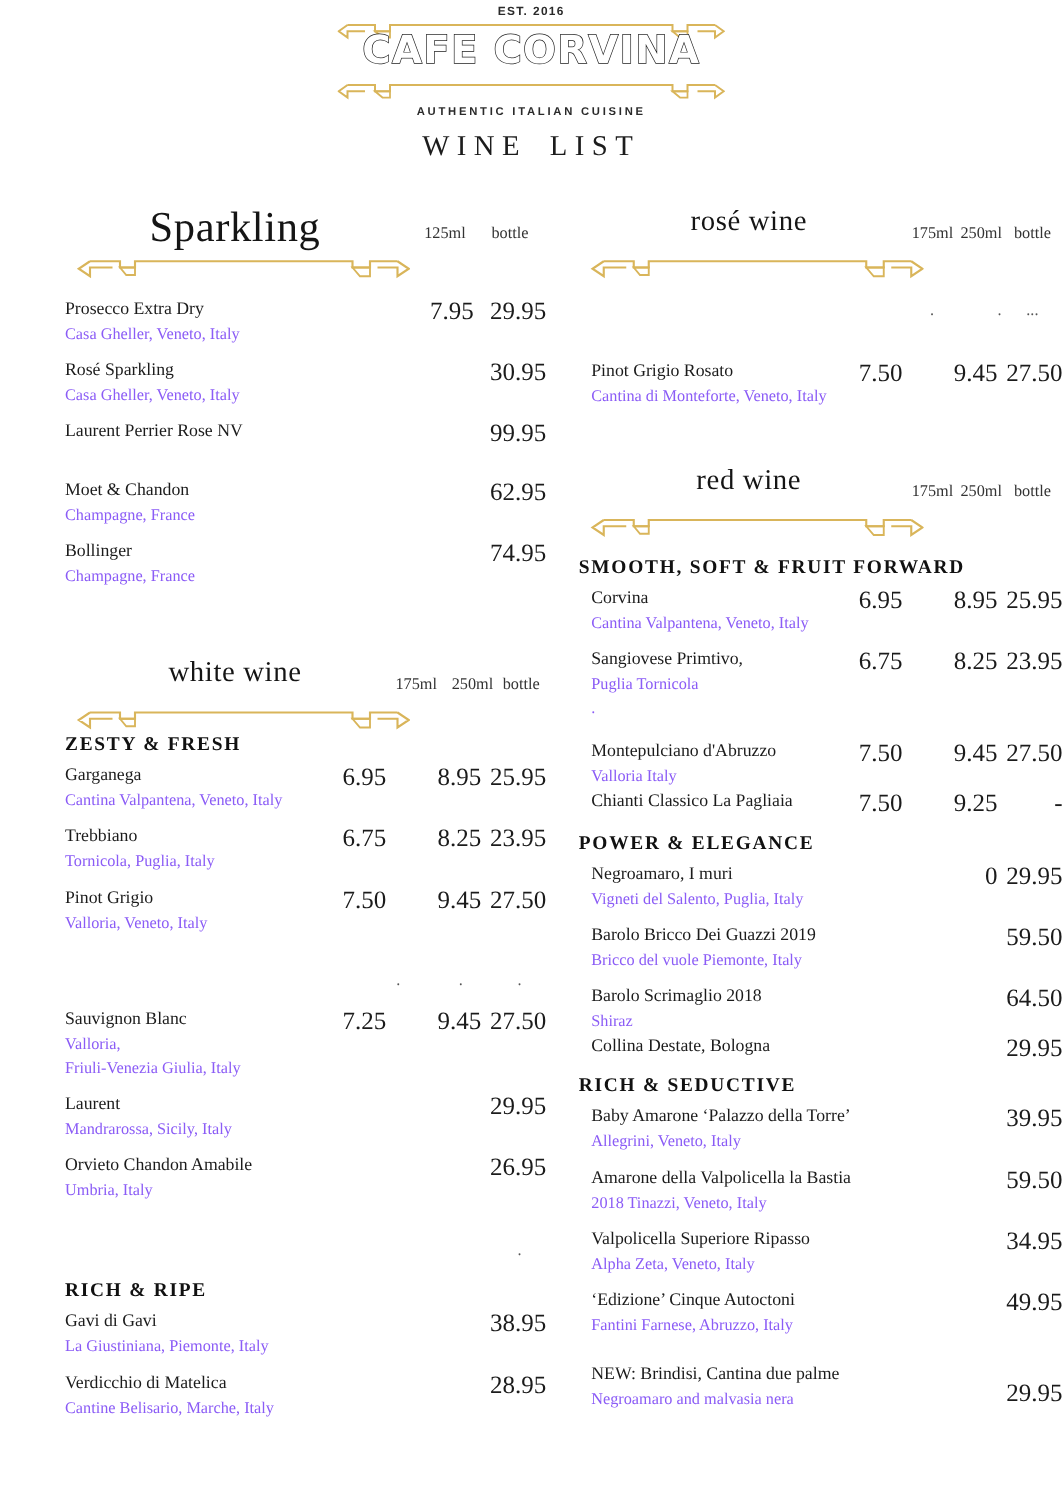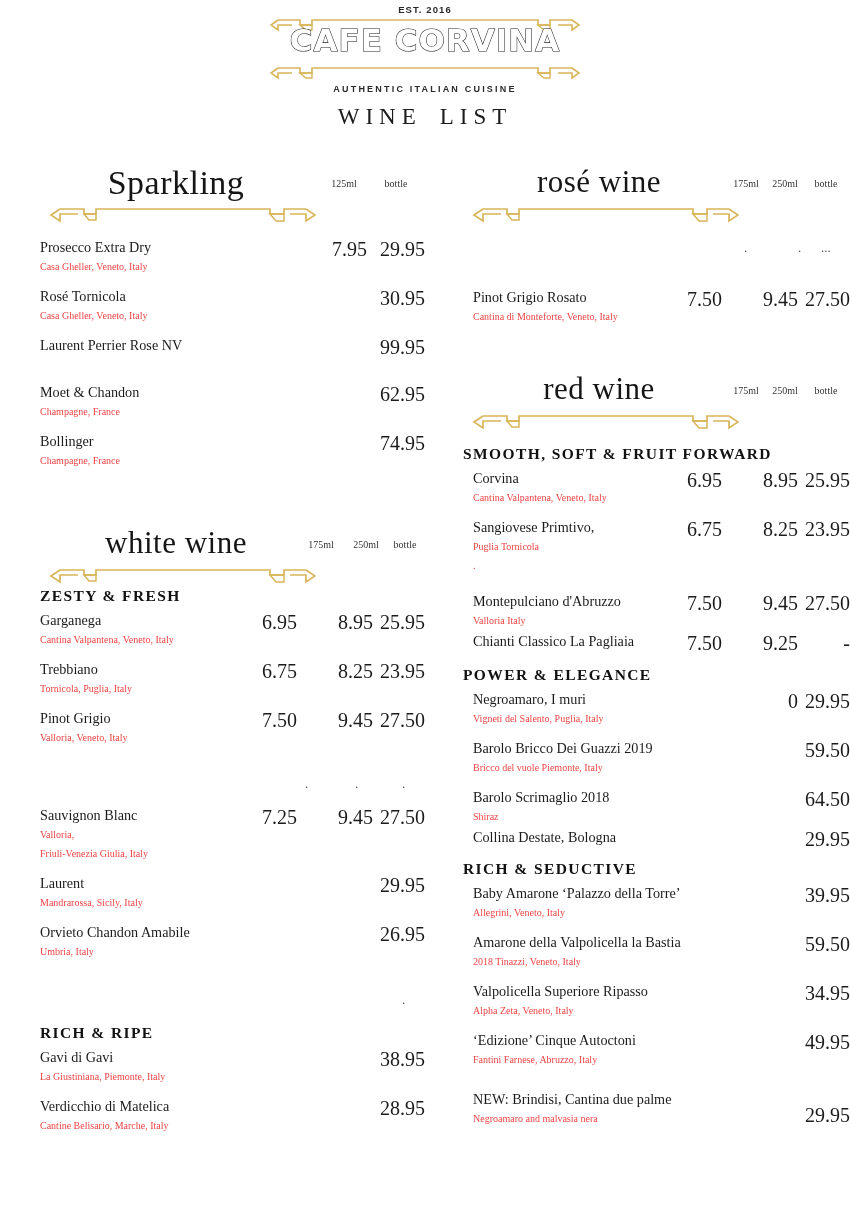--- a/index.html
+++ b/index.html
@@ -25,51 +25,51 @@
   }
   .ornA{position:absolute;left:0;top:0;width:310px;height:18px;}
   .ornB{position:absolute;left:0;top:48px;width:310px;height:18px;}
   .tagline{font-family:"Liberation Sans","DejaVu Sans",sans-serif;font-size:9px;
            letter-spacing:2.2px;font-weight:600;color:#2a2a2a;margin-top:6px;}
   .winelist{font-size:23px;letter-spacing:6px;margin-top:10px;color:#1c1c1c;}
   .winelist span.gap{display:inline-block;width:18px;}
 
   
   .col{position:absolute;top:0;}
-  .col-left{left:40px;width:385px;}
+  .col-left{left:52px;width:385px;}
   .col-right{left:463px;width:387px;}
 
   
   .sec-head{position:relative;height:58px;}
   .sec-title{
     position:absolute;left:0;top:-4px;width:272px;text-align:center;
     font-size:34px;font-weight:400;letter-spacing:0.5px;color:#151515;
     font-family:"Liberation Serif","DejaVu Serif",serif;
   }
-  .sec-title.sm{font-size:31px;}
+  .sec-title.sm{font-size:23px;}
   .sec-orn{position:absolute;left:8px;top:36px;width:268px;height:20px;}
   .sec-units{
     position:absolute;top:10px;font-family:"Liberation Serif","DejaVu Serif",serif;
-    font-size:10px;color:#333;
+    font-size:13px;color:#333;
   }
   .u1{width:46px;text-align:center;}
   .u2{width:46px;text-align:center;}
   .u3{width:46px;text-align:center;}
 
   
   .grp{
     font-family:"Liberation Serif","DejaVu Serif",serif;
     font-weight:700;font-size:15.5px;letter-spacing:1.4px;color:#111;
     margin:0 0 6px 0;
   }
 
   
   .entry{position:relative;margin-bottom:11px;}
   .entry .nm{font-size:14.2px;line-height:19px;color:#1b1b1b;padding-right:150px;}
-  .entry .sub{font-size:10px;line-height:19px;color:#ef4444;padding-right:150px;}
+  .entry .sub{font-size:13px;line-height:19px;color:#8b5cf6;padding-right:150px;}
   .prices{position:absolute;right:0;top:0;display:flex;}
   .p{font-size:20px;text-align:right;color:#1b1b1b;}
   .p1{width:46px;}
   .p2{width:46px;padding-left:30px;}
   .p3{width:52px;}
   .dots-row{position:relative;height:14px;}
   .dot{position:absolute;font-size:13px;color:#555;line-height:8px;}
   .spacer-m{height:17px;}
 </style>
 </head>
@@ -117,21 +117,21 @@
     <div class="entry">
       <div class="nm">Prosecco Extra Dry</div>
       <div class="sub">Casa Gheller, Veneto, Italy</div>
       <div class="prices">
         <div class="p p1" style="width:62px;">7.95</div>
         <div class="p p3" style="width:58px;">29.95</div>
       </div>
     </div>
 
     <div class="entry">
-      <div class="nm">Rosé Tornicola</div>
+      <div class="nm">Rosé Sparkling</div>
       <div class="sub">Casa Gheller,  Veneto, Italy</div>
       <div class="prices">
         <div class="p p1" style="width:62px;"></div>
         <div class="p p3" style="width:58px;">30.95</div>
       </div>
     </div>
 
     <div class="entry">
       <div class="nm">Laurent Perrier Rose NV</div>
       <div class="prices">

